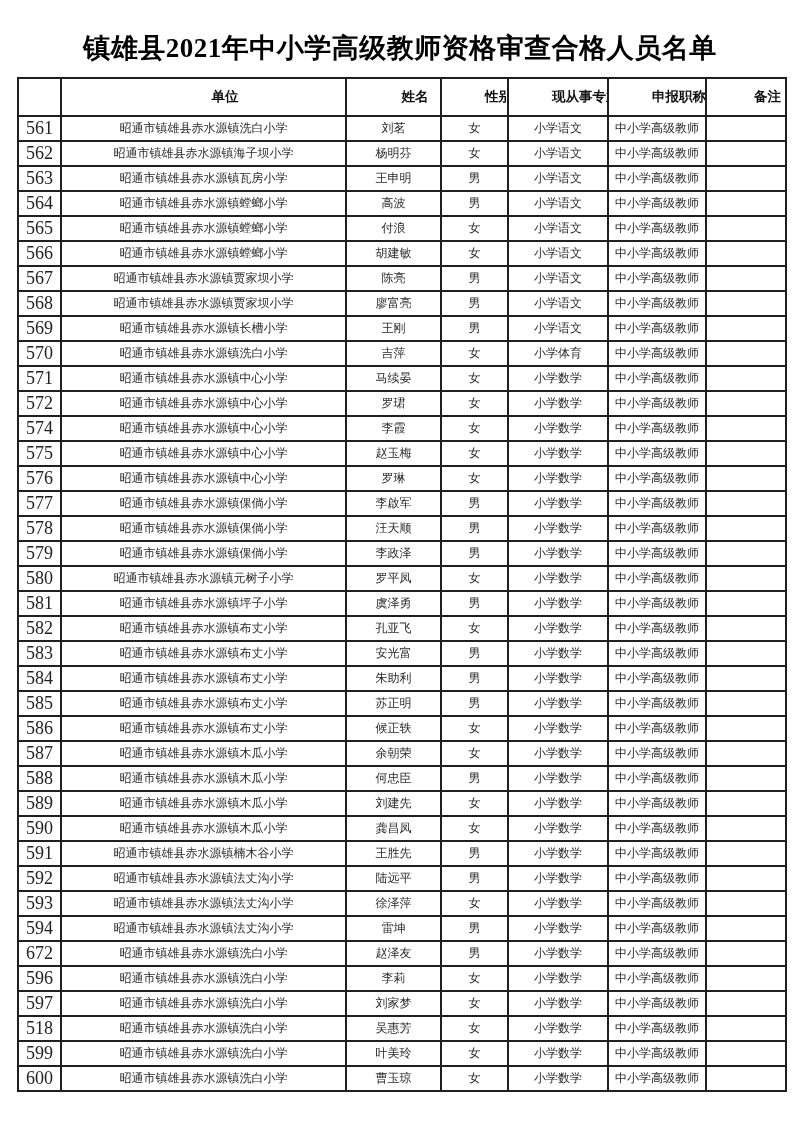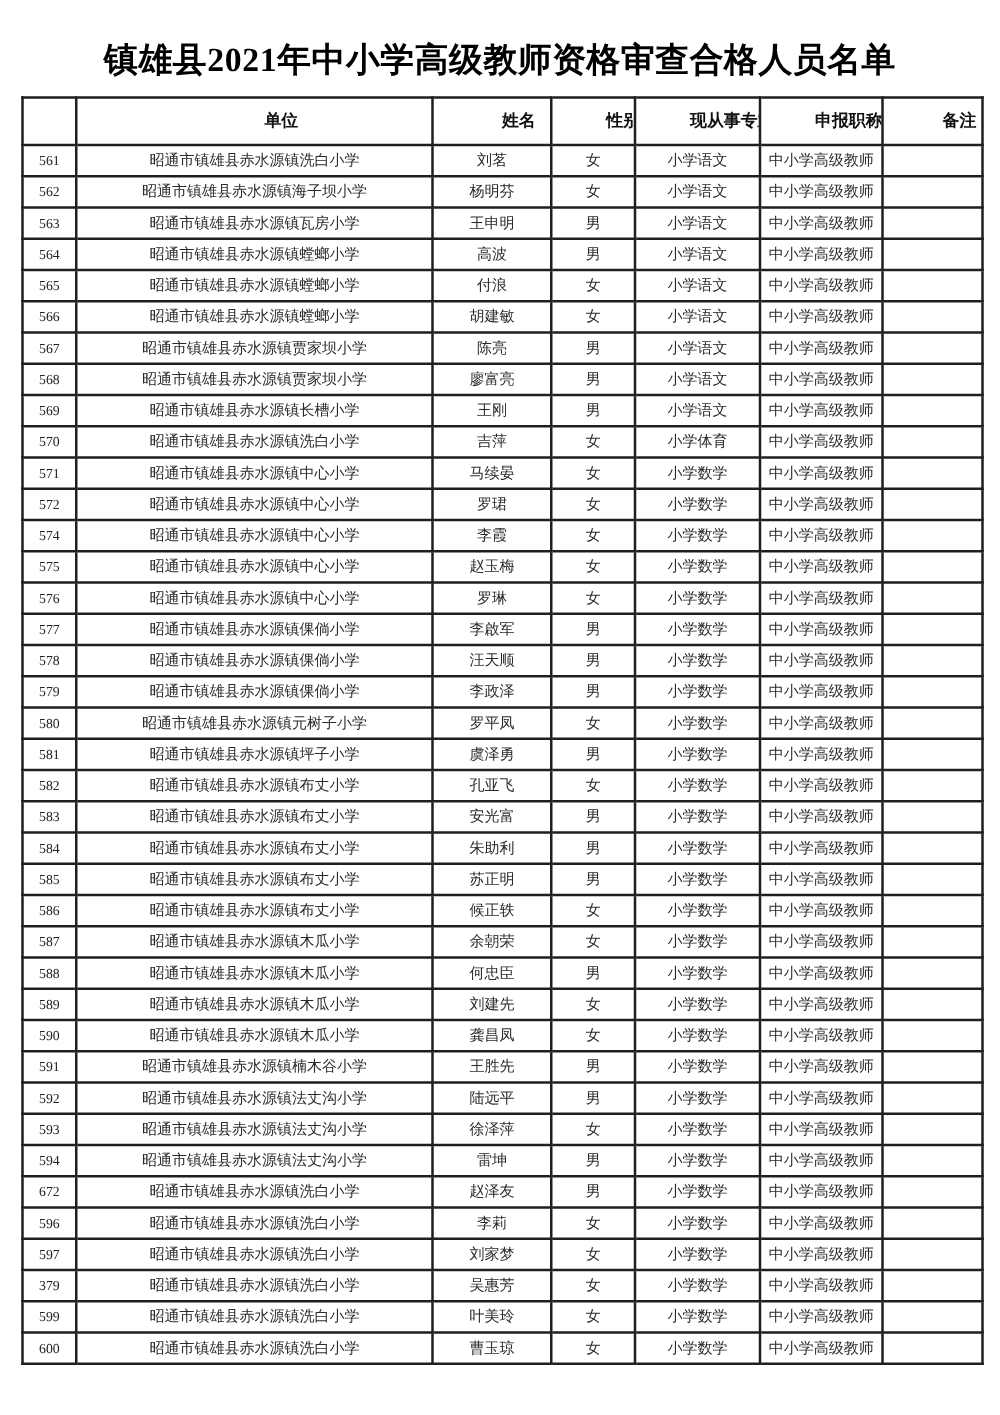--- a/index.html
+++ b/index.html
@@ -49,21 +49,21 @@
     color: #111;
     padding-left: 43px;
   }
   table.roster td {
     height: 25px;
     font-size: 12px;
     color: #2a2a2a;
   }
   table.roster td.serial {
     font-family: "Liberation Serif", serif;
-    font-size: 11px;
+    font-size: 18px;
     color: #222;
   }
 </style>
 </head>
 <body>
 
 <div class="page">
   <div class="doc-title">镇雄县2021年中小学高级教师资格审查合格人员名单</div>
 
   <table class="roster">
@@ -406,21 +406,21 @@
         <tr>
           <td class="serial">597</td>
           <td>昭通市镇雄县赤水源镇洗白小学</td>
           <td>刘家梦</td>
           <td>女</td>
           <td>小学数学</td>
           <td>中小学高级教师</td>
           <td></td>
         </tr>
         <tr>
-          <td class="serial">379</td>
+          <td class="serial">518</td>
           <td>昭通市镇雄县赤水源镇洗白小学</td>
           <td>吴惠芳</td>
           <td>女</td>
           <td>小学数学</td>
           <td>中小学高级教师</td>
           <td></td>
         </tr>
         <tr>
           <td class="serial">599</td>
           <td>昭通市镇雄县赤水源镇洗白小学</td>

